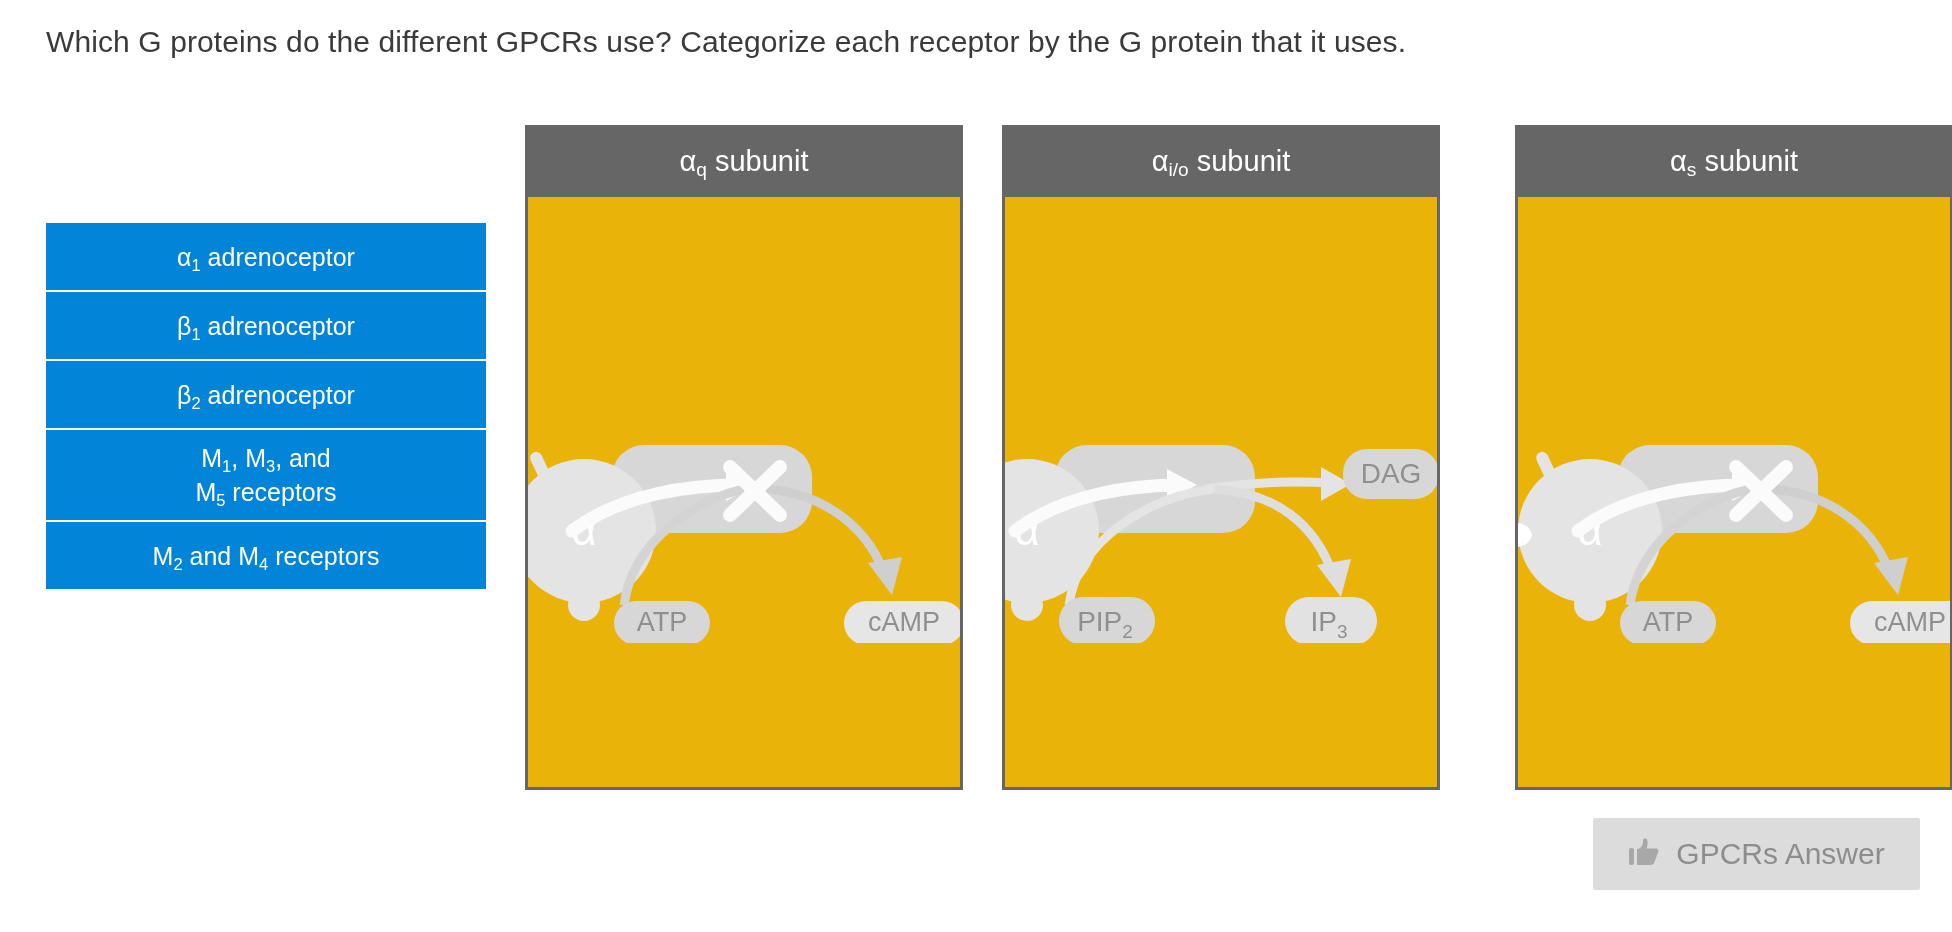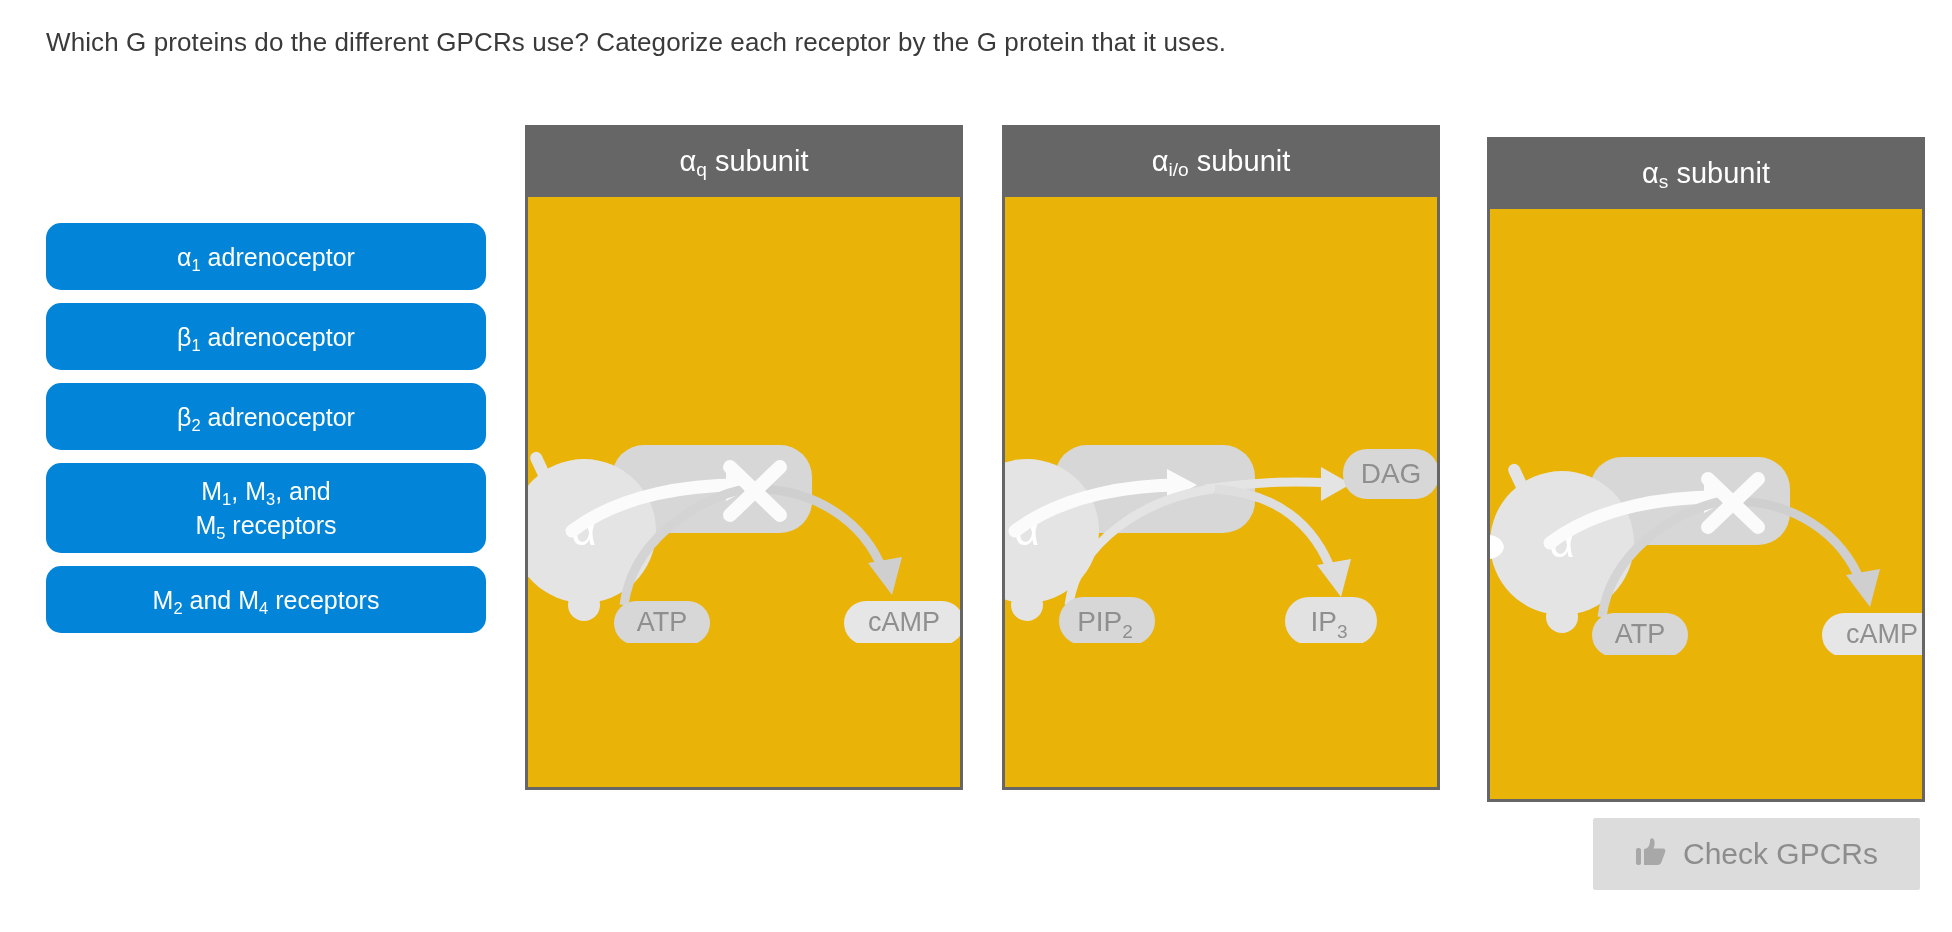--- a/index.html
+++ b/index.html
@@ -14,21 +14,21 @@
     color: #333333;
     overflow: hidden;
     position: relative;
   }
 
   
   .prompt {
     position: absolute;
     left: 46px;
     top: 22px;
-    font-size: 26px;
+    font-size: 30px;
     line-height: 40px;
     color: #3a3a3a;
     white-space: nowrap;
     letter-spacing: 0.1px;
   }
 
   
   .bank {
     position: absolute;
     left: 46px;
@@ -39,45 +39,44 @@
     background: #0284d8;
     color: #ffffff;
     font-size: 25px;
     line-height: 34px;
     text-align: center;
     display: flex;
     flex-direction: column;
     align-items: center;
     justify-content: center;
     box-sizing: border-box;
-    margin-bottom: 13px;
+    margin-bottom: 2px;
     cursor: move;
     user-select: none;
-    border-radius: 15px;
   }
   .tile.h1 { height: 67px; }
   .tile.h2 { height: 90px; }
   .tile .ln { display: block; white-space: nowrap; }
   sub { font-size: 0.66em; line-height: 0; vertical-align: -0.28em; }
 
   
   .columns {
     position: absolute;
     left: 525px;
     top: 125px;
   }
   .column {
     position: absolute;
     top: 0;
     width: 438px;
     height: 596px;
   }
   .column.c1 { left: 0px; }
   .column.c2 { left: 477px; border-radius: 13px; }
-  .column.c3 { left: 962px; margin-top: 12px; }
+  .column.c3 { left: 990px; }
 
   .col-header {
     height: 72px;
     background: #666666;
     color: #ffffff;
     display: flex;
     align-items: center;
     justify-content: center;
     font-size: 29px;
     box-sizing: border-box;
@@ -266,14 +265,14 @@
     </div>
   </div>
 
 </div>
 
 <button class="check-btn">
   <svg class="thumb" width="34" height="34" viewBox="0 0 34 34">
     <rect x="1" y="11" width="5" height="17" rx="2" fill="#a8a8a8"></rect>
     <path d="M9 12 C 13 12, 15 8, 15 4 C 15 1.5, 17 0.5, 18.5 2 C 20 3.5, 20 8, 18.5 11.5 L 27.5 11.5 C 30 11.5, 31 13.5, 30 15.5 L 26.5 25 C 25.8 27, 24.5 28, 22.5 28 L 9 28 Z" fill="#a8a8a8"></path>
   </svg>
-  <span>Check GPCRs</span>
+  <span>GPCRs Answer</span>
 </button>
 
 </body></html>

